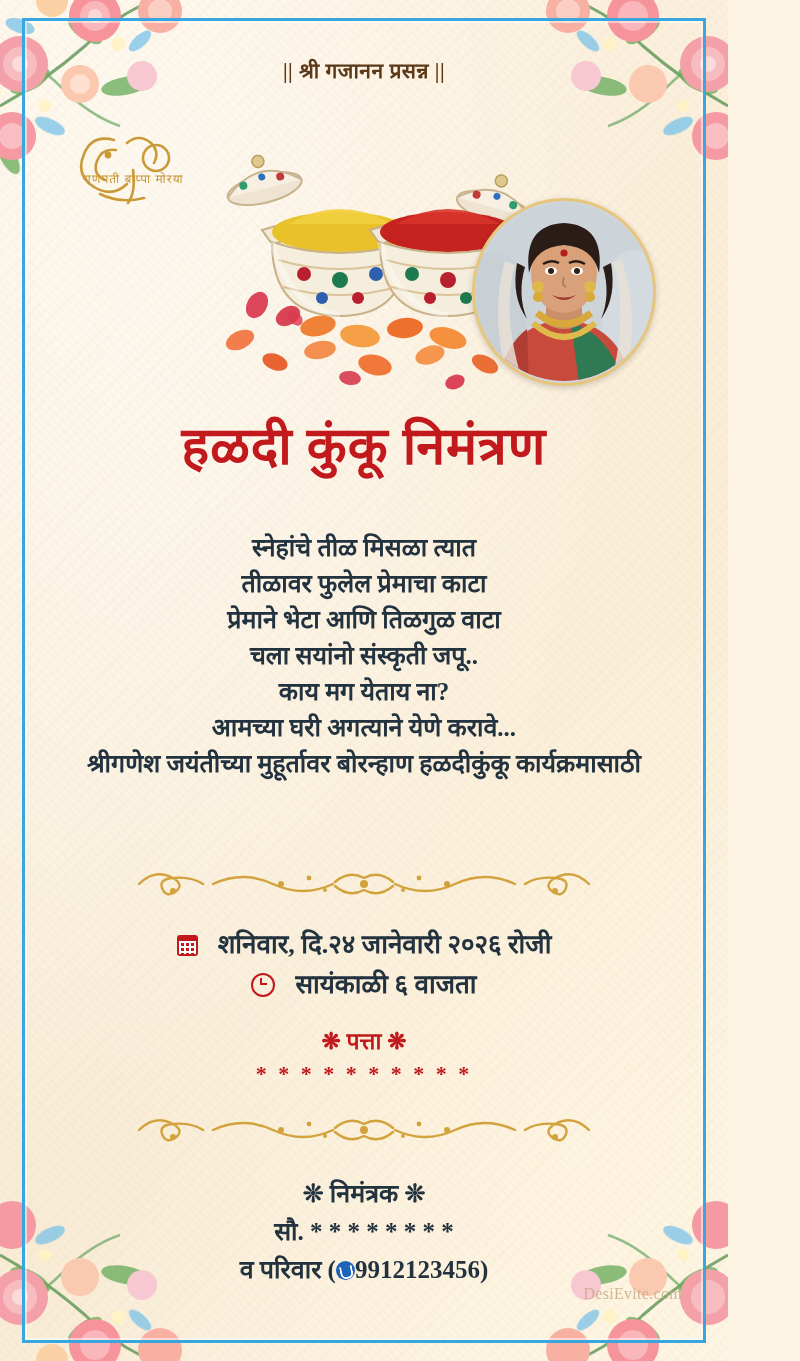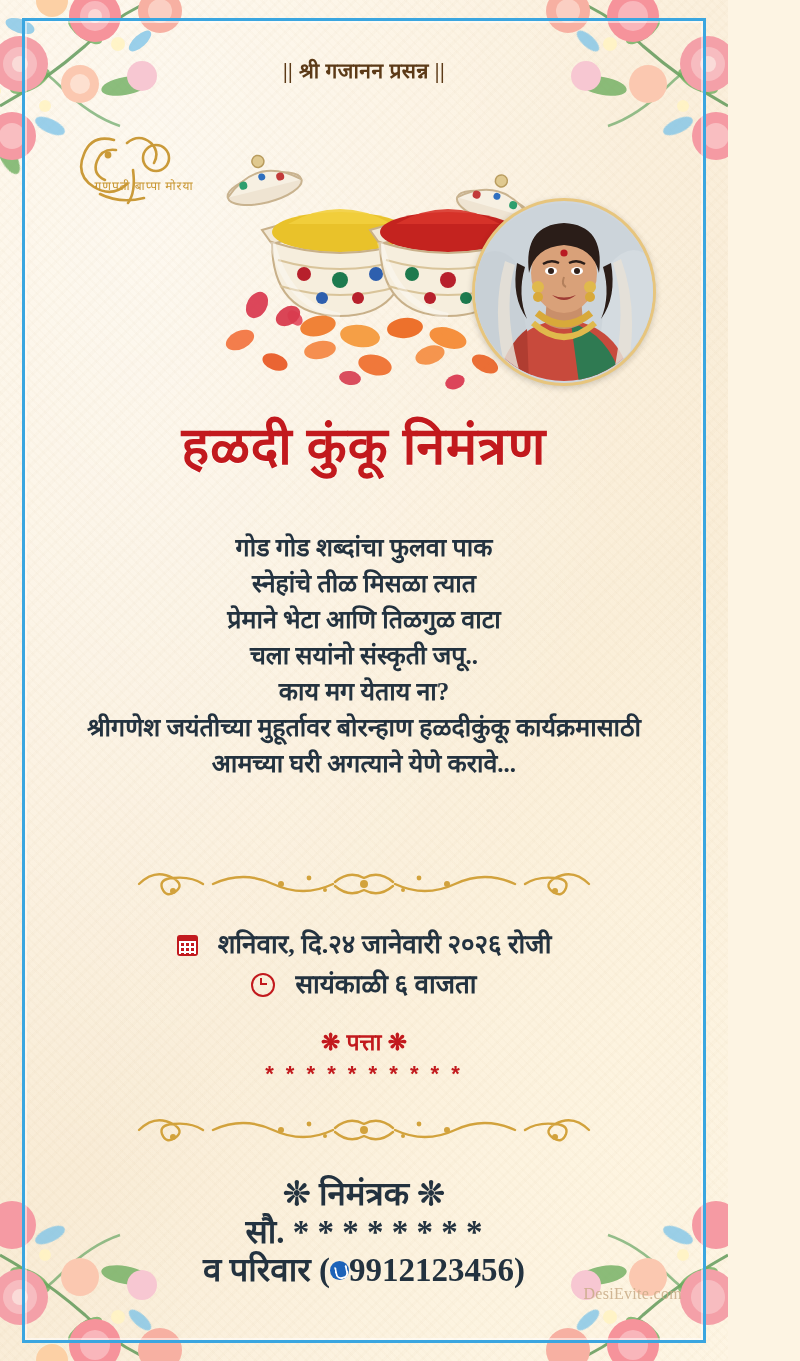--- a/index.html
+++ b/index.html
@@ -44,22 +44,22 @@
   .shree{
     position:absolute;top:56px;left:0;right:0;text-align:center;
     font-family:"Liberation Serif", serif;
     font-size:21px;font-weight:700;color:#5c3a17;letter-spacing:.5px;
   }
   .ganpati{
     position:absolute;left:70px;top:120px;width:130px;height:100px;
     opacity:.95;
   }
   .ganpati-text{
-    position:absolute;left:84px;top:177px;width:120px;text-align:center;
-    font-family:Liberation Serif, serif;font-size:12px;color:#c8952f;
+    position:absolute;left:84px;top:170px;width:120px;text-align:left;
+    font-family:Liberation Sans, sans-serif;font-size:12px;color:#c8952f;
     letter-spacing:1px;
   }
 
   
   .pots{position:absolute;left:200px;top:150px;width:380px;height:250px;}
 
   
   .photo{
     position:absolute;right:72px;top:198px;width:178px;height:182px;
     border-radius:50%;
@@ -111,30 +111,30 @@
   .clock-icon{
     display:inline-block;width:20px;height:20px;border-radius:50%;
     border:2px solid #c2191d;position:relative;flex:none;
   }
   .clock-icon:before{content:"";position:absolute;left:7px;top:3px;width:2px;height:7px;background:#c2191d;}
   .clock-icon:after{content:"";position:absolute;left:8px;top:8px;width:6px;height:2px;background:#c2191d;}
 
   
   .address{
     position:absolute;top:1026px;left:0;right:0;text-align:center;
-    font-family:Liberation Sans, sans-serif;color:#c2191d;
+    font-family:Liberation Serif, serif;color:#c2191d;
     font-size:23px;line-height:32px;font-weight:700;
   }
   .address .stars{letter-spacing:3px;font-size:22px;}
 
   
   .host{
     position:absolute;top:1175px;left:0;right:0;text-align:center;
     font-family:"Liberation Serif", serif;color:#23323f;
-    font-size:33px;line-height:38px;font-weight:700;
+    font-size:25px;line-height:38px;font-weight:700;
   }
   .host .phone{display:inline-flex;align-items:center;}
   .phone-icon{
     display:inline-block;width:19px;height:19px;border-radius:50%;
     background:#1d63b8;position:relative;flex:none;
   }
   .phone-icon:before{
     content:"";position:absolute;left:4.5px;top:4px;width:9px;height:10px;
     border:2px solid #fff;border-radius:3px 3px 6px 6px;border-top-color:transparent;
     transform:rotate(-12deg);
@@ -426,27 +426,27 @@
         <circle cx="115" cy="86" r="6" fill="#e0b94c"></circle>
         <circle cx="63" cy="96" r="5" fill="#d8a93a"></circle>
         <circle cx="115" cy="96" r="5" fill="#d8a93a"></circle>
       </g>
     </svg>
   </div>
 
   <div class="title">हळदी कुंकू निमंत्रण</div>
 
   <div class="poem">
-    <div>गोड गोड शब्दांचा फुलवा पाक</div>
     <div>स्नेहांचे तीळ मिसळा त्यात</div>
+    <div>तीळावर फुलेल प्रेमाचा काटा</div>
     <div>प्रेमाने भेटा आणि तिळगुळ वाटा</div>
     <div>चला सयांनो संस्कृती जपू..</div>
     <div>काय मग येताय ना?</div>
+    <div>आमच्या घरी अगत्याने येणे करावे...</div>
     <div>श्रीगणेश जयंतीच्या मुहूर्तावर बोरन्हाण हळदीकुंकू कार्यक्रमासाठी</div>
-    <div>आमच्या घरी अगत्याने येणे करावे...</div>
   </div>
 
   <svg class="divider div-1" viewBox="0 0 470 40">
     <g stroke="#d2a23c" stroke-width="2.4" fill="none" stroke-linecap="round">
       <path d="M10 22 q16 -16 34 -6 q12 7 2 14 q-9 6 -13 -4 q-3 -9 11 -10 q18 -2 30 6"></path>
       <path d="M460 22 q-16 -16 -34 -6 q-12 7 -2 14 q9 6 13 -4 q3 -9 -11 -10 q-18 -2 -30 6"></path>
       <path d="M84 22 q30 -14 60 0 q30 14 60 0"></path>
       <path d="M386 22 q-30 -14 -60 0 q-30 14 -60 0"></path>
       <path d="M206 20 q14 -12 29 -4 q15 -8 29 4"></path>
       <path d="M206 24 q14 12 29 4 q15 8 29 -4"></path>

